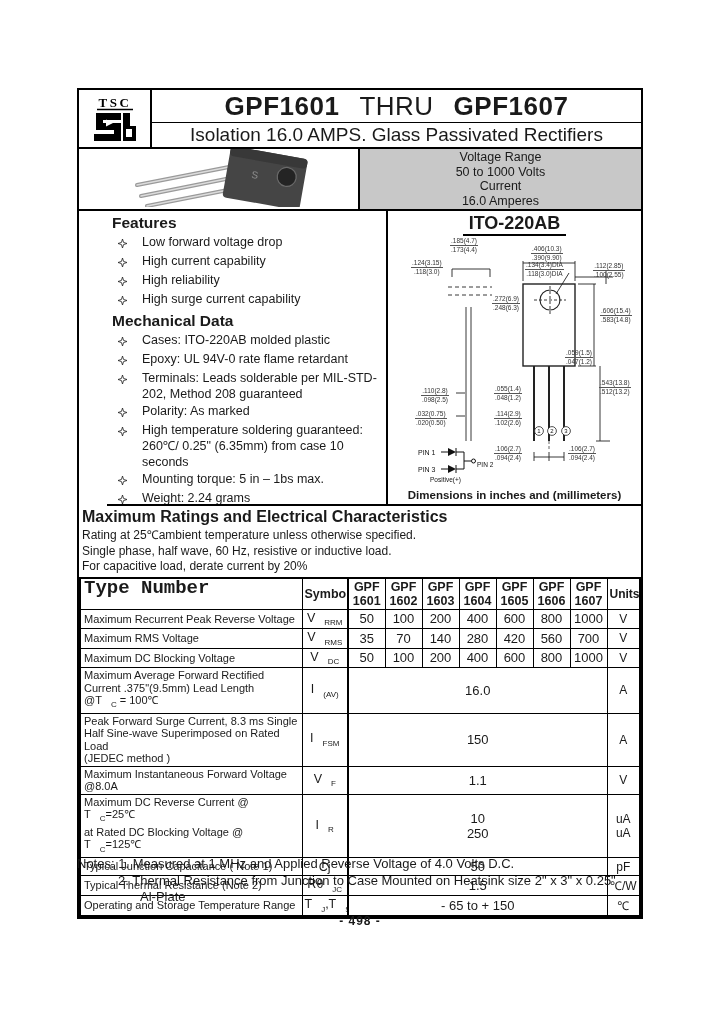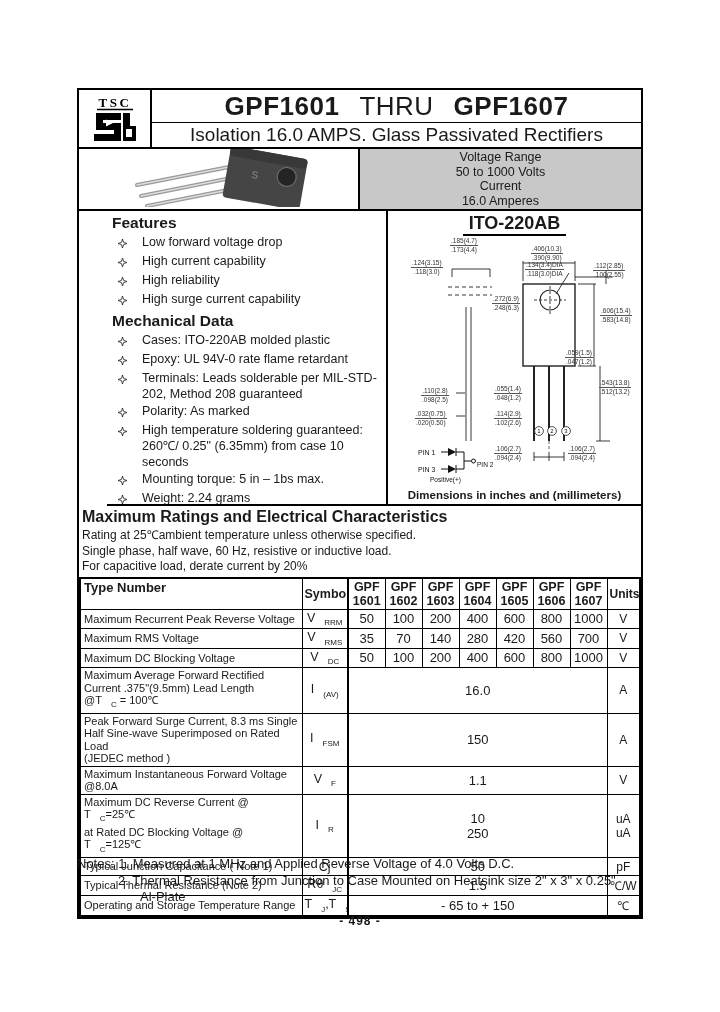--- a/index.html
+++ b/index.html
@@ -37,21 +37,21 @@
   .dim{position:absolute;font-size:6.5px;line-height:8px;text-align:center;white-space:nowrap;color:#333;}
   .dim .dt{display:block;border-bottom:1px solid #555;padding:0 1px;}
   .dim .db{display:block;padding:0 1px;}
   
   .ratings-intro{padding:1px 0 2px 3px;}
   .ratings-intro .rt-title{font-size:16px;font-weight:bold;margin:1px 0 2px 0;}
   .ratings-intro .rline{font-size:12px;line-height:15.5px;}
   table.rt{width:100%;border-collapse:collapse;table-layout:fixed;border:2px solid #000;}
   table.rt th,table.rt td{border:1px solid #000;padding:1px 2px;overflow:hidden;}
   .lb{text-align:left;font-size:11px;line-height:12.5px;padding-left:3px !important;}
-  th.lb{font-size:13px;font-weight:bold;vertical-align:top;padding-top:3px !important;}
+  th.lb{font-size:19px;font-weight:bold;vertical-align:top;padding-top:3px !important;font-family:Liberation Mono, monospace;}
   .sy{text-align:center;font-size:12.5px;border-right:2px solid #000 !important;}
   .sy sub, .lb sub{font-size:8px;padding-left:9px;}
   .va{text-align:center;font-size:13px;}
   .un{text-align:center;font-size:12px;}
   th.gpf{font-size:12.5px;text-align:center;line-height:14px;}
   th.sy, th.un{font-weight:bold;}
   
   .notes{position:absolute;left:77px;top:856px;width:580px;font-size:13px;line-height:16.5px;}
   .notes .n2{padding-left:41px;}
   .notes .n3{padding-left:63px;}

